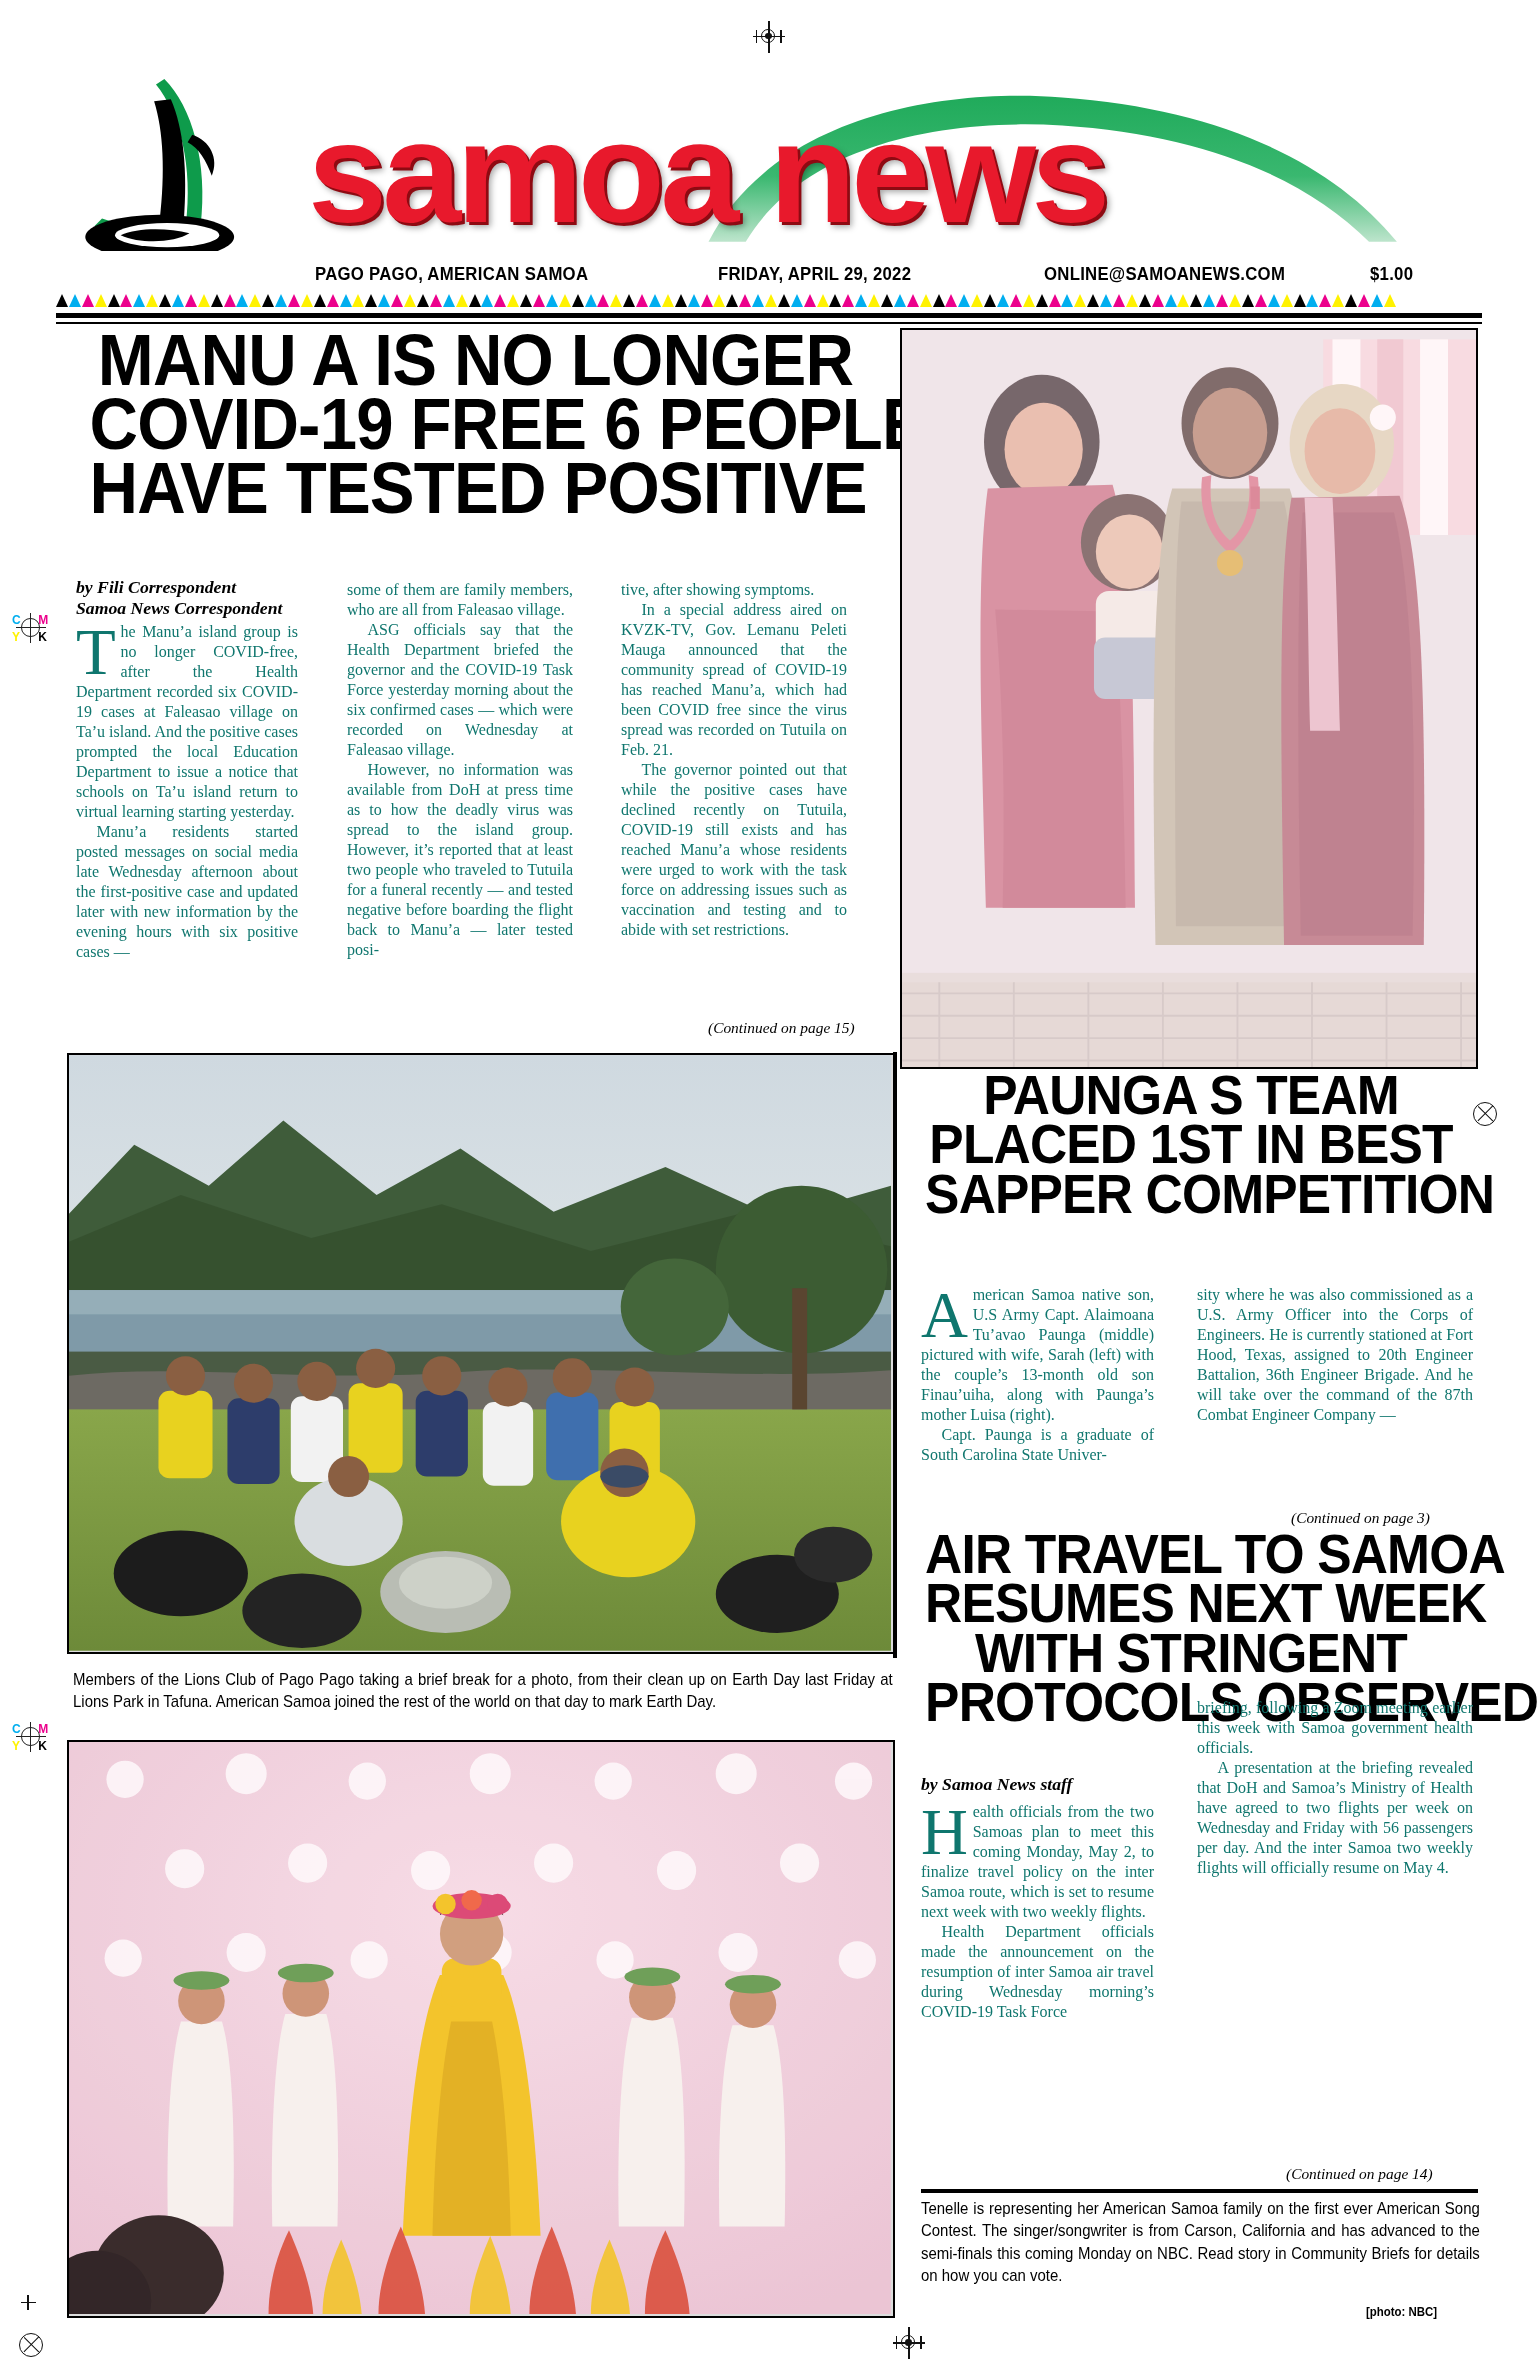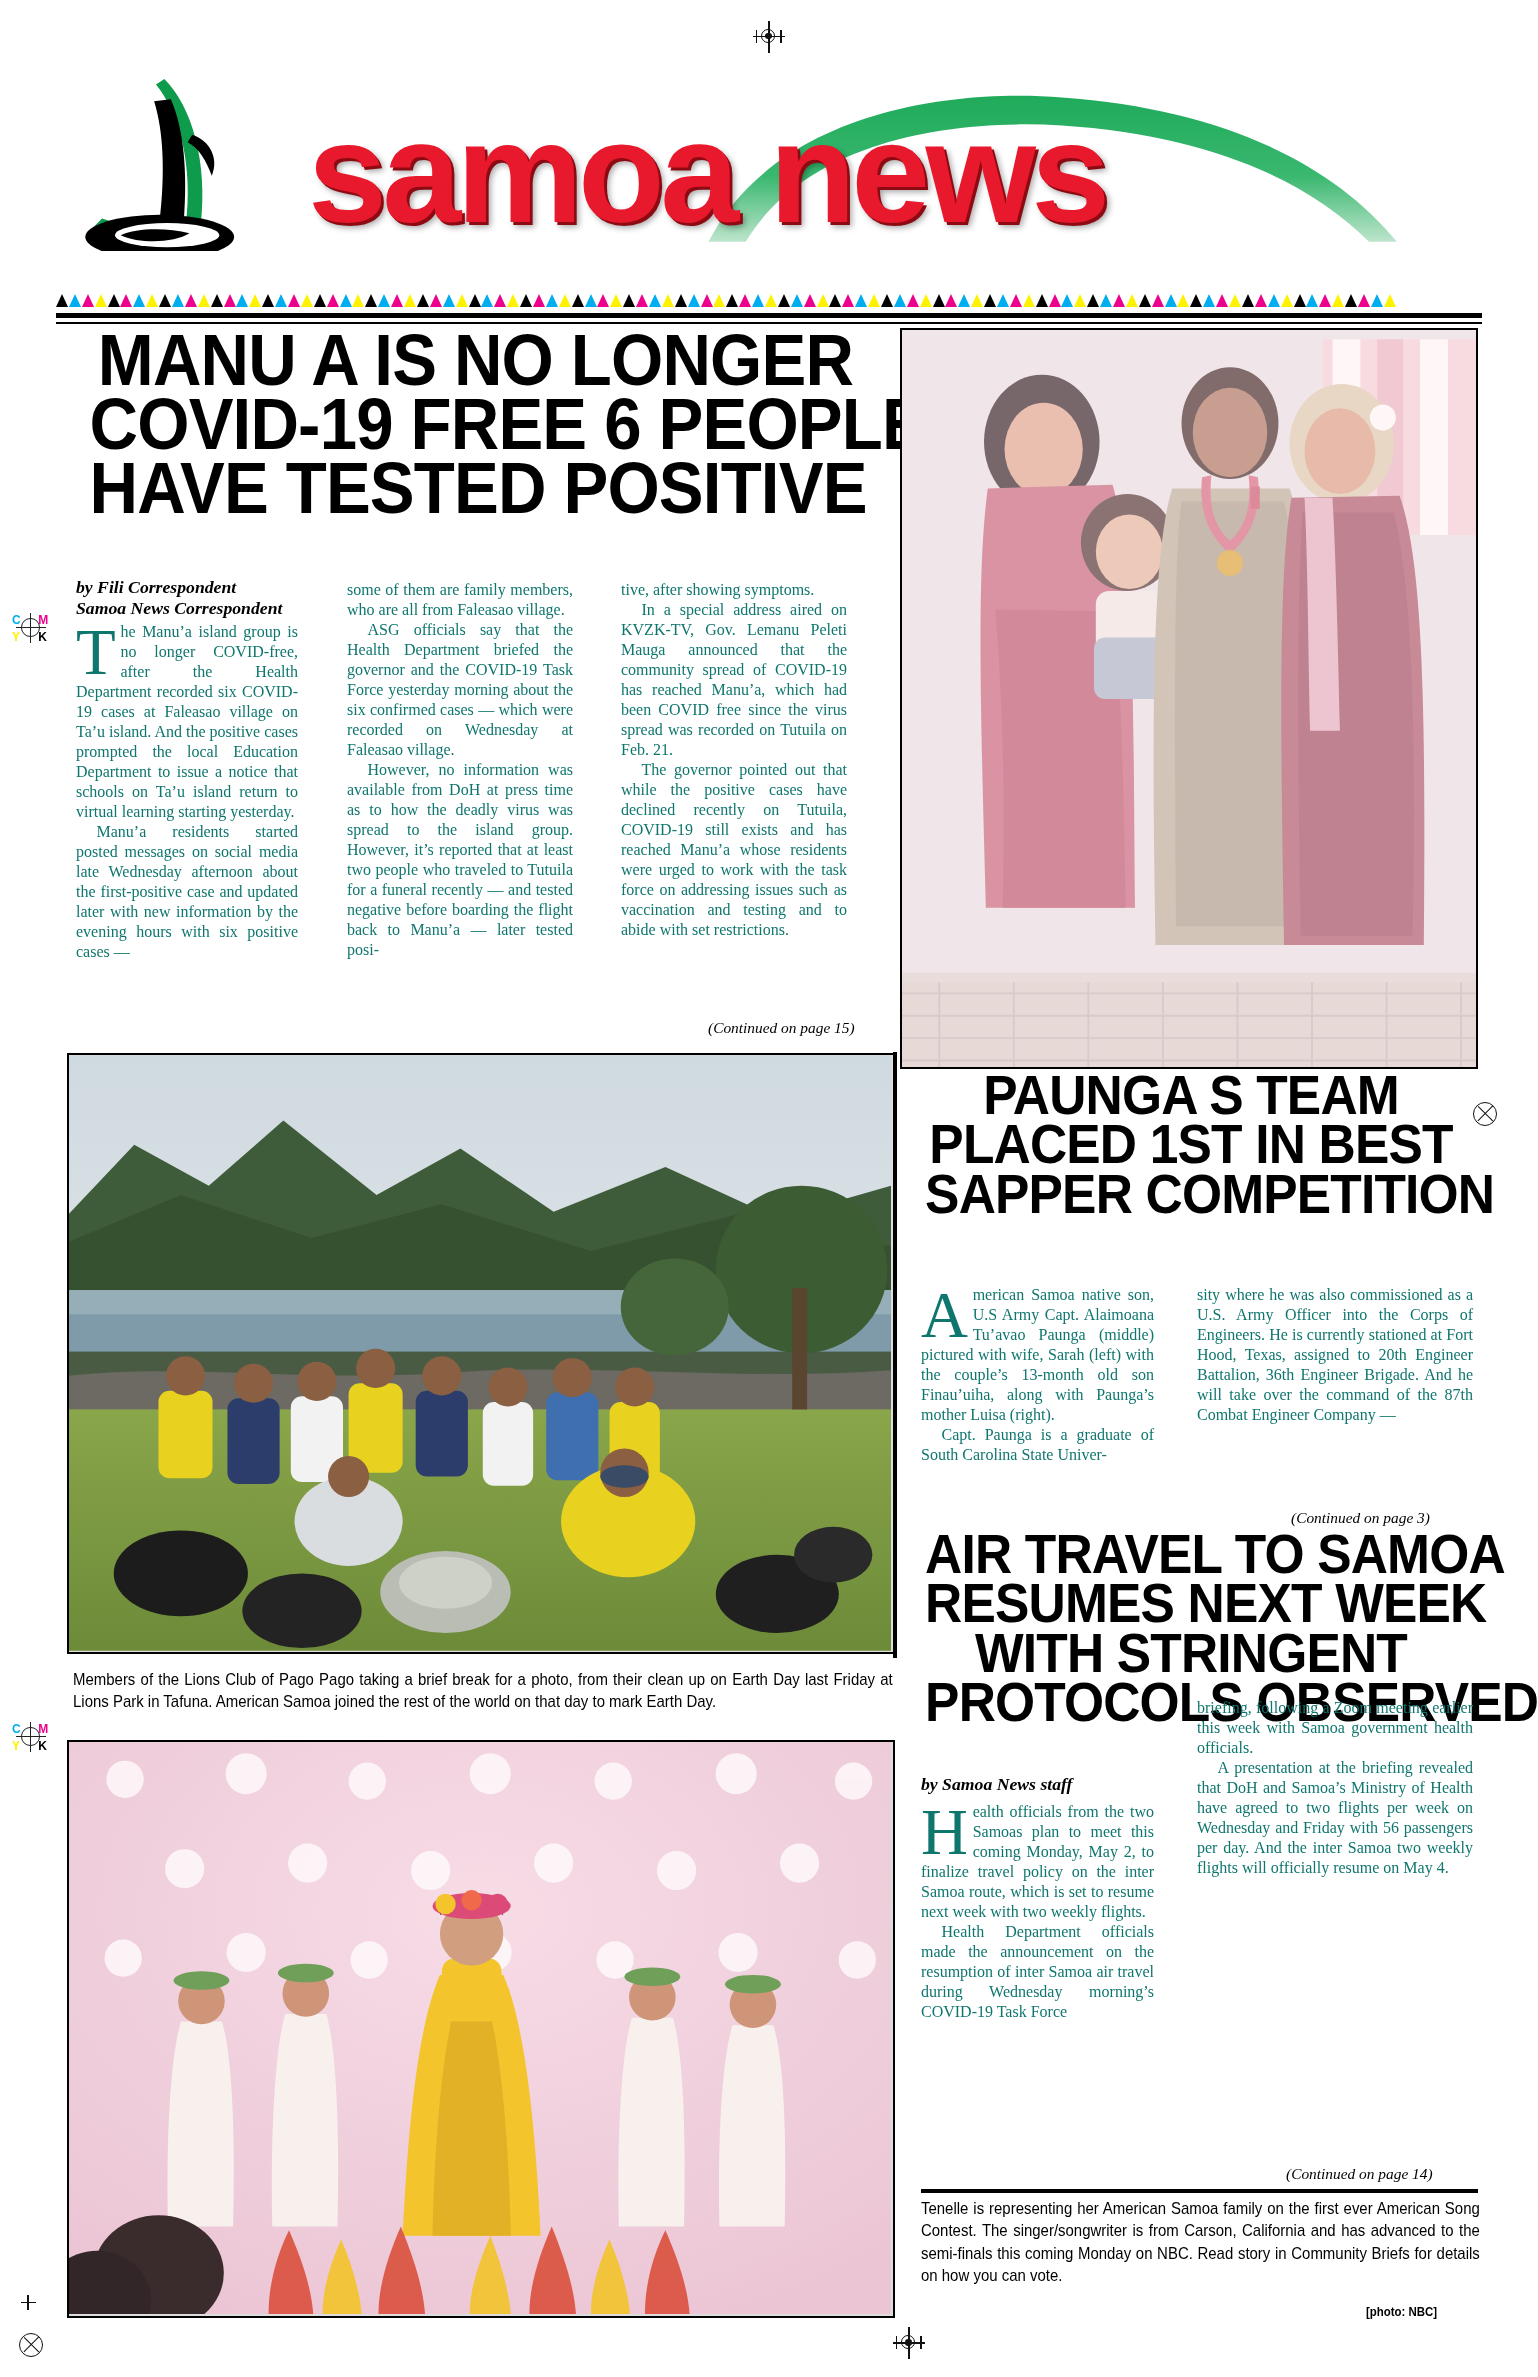--- a/index.html
+++ b/index.html
@@ -123,20 +123,26 @@
       <ellipse cx="170" cy="200" rx="80" ry="24" fill="#000"></ellipse>
       <ellipse cx="178" cy="198" rx="56" ry="13" fill="#fff"></ellipse>
       <path d="M128 198 C 146 190, 178 190, 202 196 C 186 206, 150 208, 128 198 Z" fill="#000"></path>
 
       <path d="M182 52 C 196 84, 200 130, 196 182 L 170 182 C 176 130, 174 86, 164 54 Z" fill="#000"></path>
       <path d="M205 90 C 224 96, 234 116, 226 134 C 220 118, 212 104, 200 98 Z" fill="#000"></path>
     </svg>
     <div class="mast-word" style="color:#E8192C;text-shadow:2.8px 2.8px 0 #8E0A12, 4.7px 4.7px 6.5px rgba(0,0,0,.35);">samoa news</div>
   </div>
 
+  <div id="dateline">
+    <span class="dl-place">PAGO PAGO, AMERICAN SAMOA</span>
+    <span class="dl-date">FRIDAY, APRIL 29, 2022</span>
+    <span class="dl-email">ONLINE@SAMOANEWS.COM</span>
+    <span class="dl-price">$1.00</span>
+  </div>
 
   <div id="tristrip">
       <div class="tri" style="border-bottom-color: rgb(0, 0, 0);"></div>
       <div class="tri" style="border-bottom-color: rgb(0, 174, 239);"></div>
       <div class="tri" style="border-bottom-color: rgb(236, 0, 140);"></div>
       <div class="tri" style="border-bottom-color: rgb(255, 242, 0);"></div>
       <div class="tri" style="border-bottom-color: rgb(0, 0, 0);"></div>
       <div class="tri" style="border-bottom-color: rgb(236, 0, 140);"></div>
       <div class="tri" style="border-bottom-color: rgb(0, 174, 239);"></div>
       <div class="tri" style="border-bottom-color: rgb(255, 242, 0);"></div>

